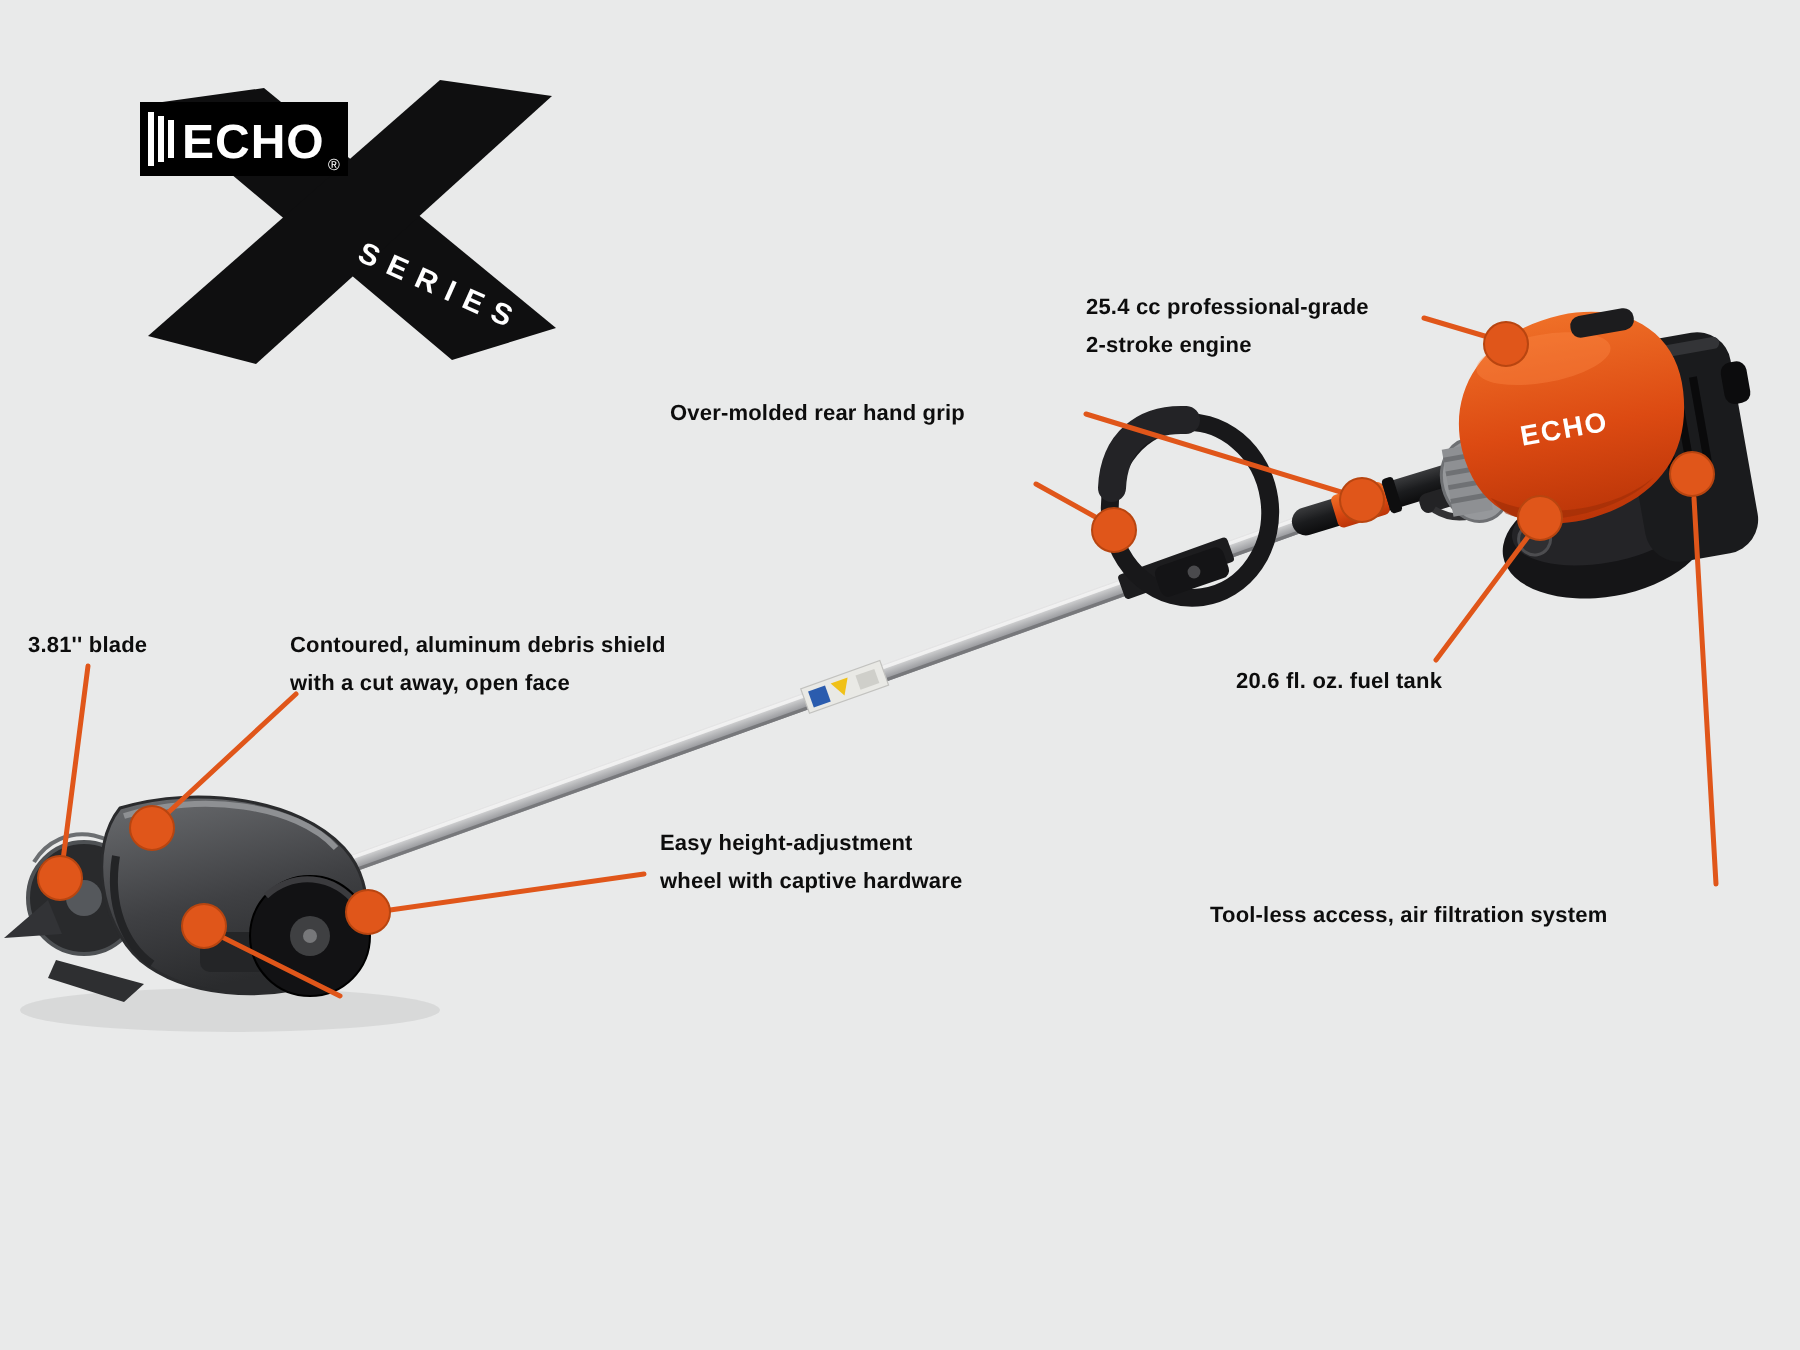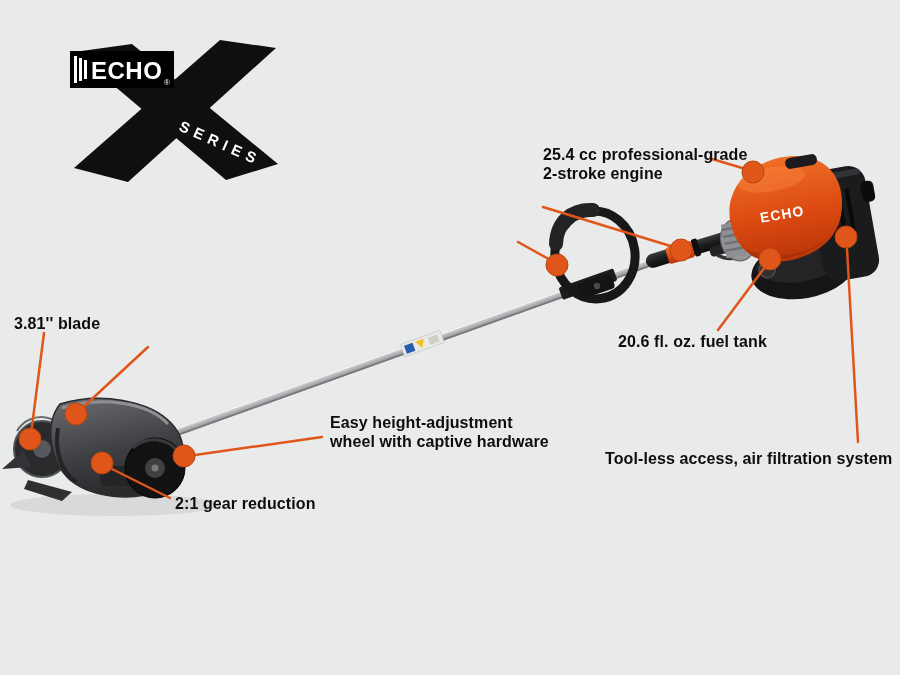--- a/index.html
+++ b/index.html
@@ -5,21 +5,21 @@
   html,body{margin:0;padding:0;}
   #stage{
     position:relative;width:900px;height:675px;overflow:hidden;
     background:#e9eaea;
     font-family:"Liberation Sans",sans-serif;
   }
   #art{position:absolute;left:0;top:0;}
   #logo{position:absolute;left:70px;top:38px;}
   .callout{
     position:absolute;
-    font-weight:700;font-size:16px;line-height:19px;
+    font-weight:700;font-size:11px;line-height:19px;
     color:#0d0d0d;white-space:pre-line;
     letter-spacing:0.1px;
   }
 </style>
 </head>
 <body>
 
 <div id="stage">
 
   <svg id="art" width="900" height="675" viewBox="0 0 900 675">
@@ -175,27 +175,29 @@
       <rect x="9" y="20" width="3" height="23" fill="#ffffff"></rect>
       <rect x="14" y="22" width="3" height="19" fill="#ffffff"></rect>
       <text x="21" y="41" font-size="24" font-weight="700" fill="#ffffff" letter-spacing="0.5">ECHO</text>
       <text x="94" y="47" font-size="8" fill="#ffffff">®</text>
     </g>
   </svg>
 
   <div class="callout" style="left:543px;top:145px;">25.4 cc professional-grade
 2-stroke engine</div>
 
+  <div class="callout" style="left:335px;top:198px;">Over-molded rear hand grip</div>
 
 
   <div class="callout" style="left:14px;top:314px;">3.81'' blade</div>
 
+  <div class="callout" style="left:145px;top:314px;">Contoured, aluminum debris shield
+with a cut away, open face</div>
 
   <div class="callout" style="left:618px;top:332px;">20.6 fl. oz. fuel tank</div>
 
   <div class="callout" style="left:605px;top:449px;">Tool-less access, air filtration system</div>
 
   <div class="callout" style="left:330px;top:413px;">Easy height-adjustment
 wheel with captive hardware</div>
 
-  <div class="callout" style="left:175px;top:494px;">2:1 gear reduction</div>
 
 </div>
 
 </body></html>

